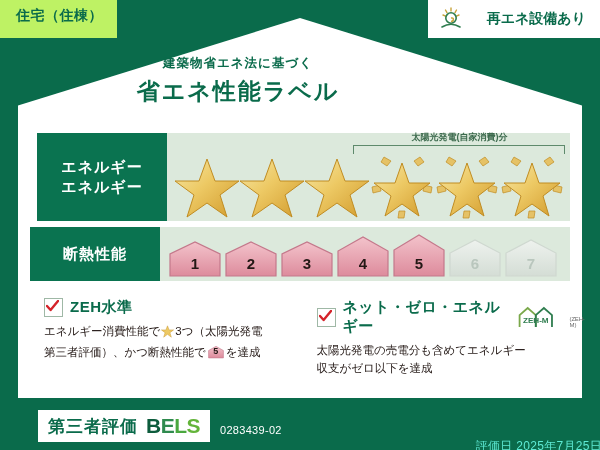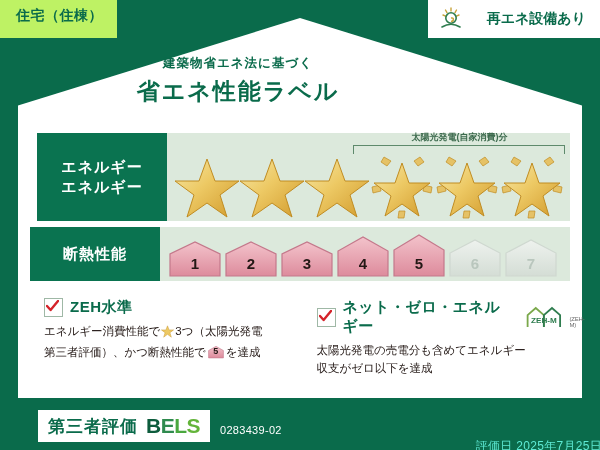--- a/index.html
+++ b/index.html
@@ -92,21 +92,21 @@
   .crit-title{font-size:15px;font-weight:bold;color:#0a6b4b;letter-spacing:0.5px;}
   .crit-body{font-size:11.5px;color:#231815;line-height:1.55;margin-top:6px;letter-spacing:0px;}
   .inline-star{vertical-align:-3px;margin:0 1px;}
   .inline-badge{
     display:inline-block;vertical-align:-3px;width:16px;height:14px;position:relative;margin:0 2px;
   }
   .inline-badge span{
     position:absolute;left:0;width:100%;bottom:0px;text-align:center;
     font-size:9px;font-weight:bold;color:#231815;
   }
-  .zehm{display:inline-flex;align-items:flex-end;gap:6px;vertical-align:-6px;margin-left:2px;}
+  .zehm{display:inline-flex;align-items:flex-end;gap:14px;vertical-align:-6px;margin-left:2px;}
   .zehm-cap{font-size:6px;color:#6b6b6b;letter-spacing:-0.2px;padding-bottom:2px;}
   
   .footer{
     position:absolute;left:0;bottom:0;width:600px;height:48px;
     background:#0a6b4b;z-index:6;margin-left:20px;
   }
   .bels-box{
     position:absolute;left:18px;top:8px;background:#ffffff;
     padding:4px 10px;display:flex;align-items:center;gap:8px;
   }

